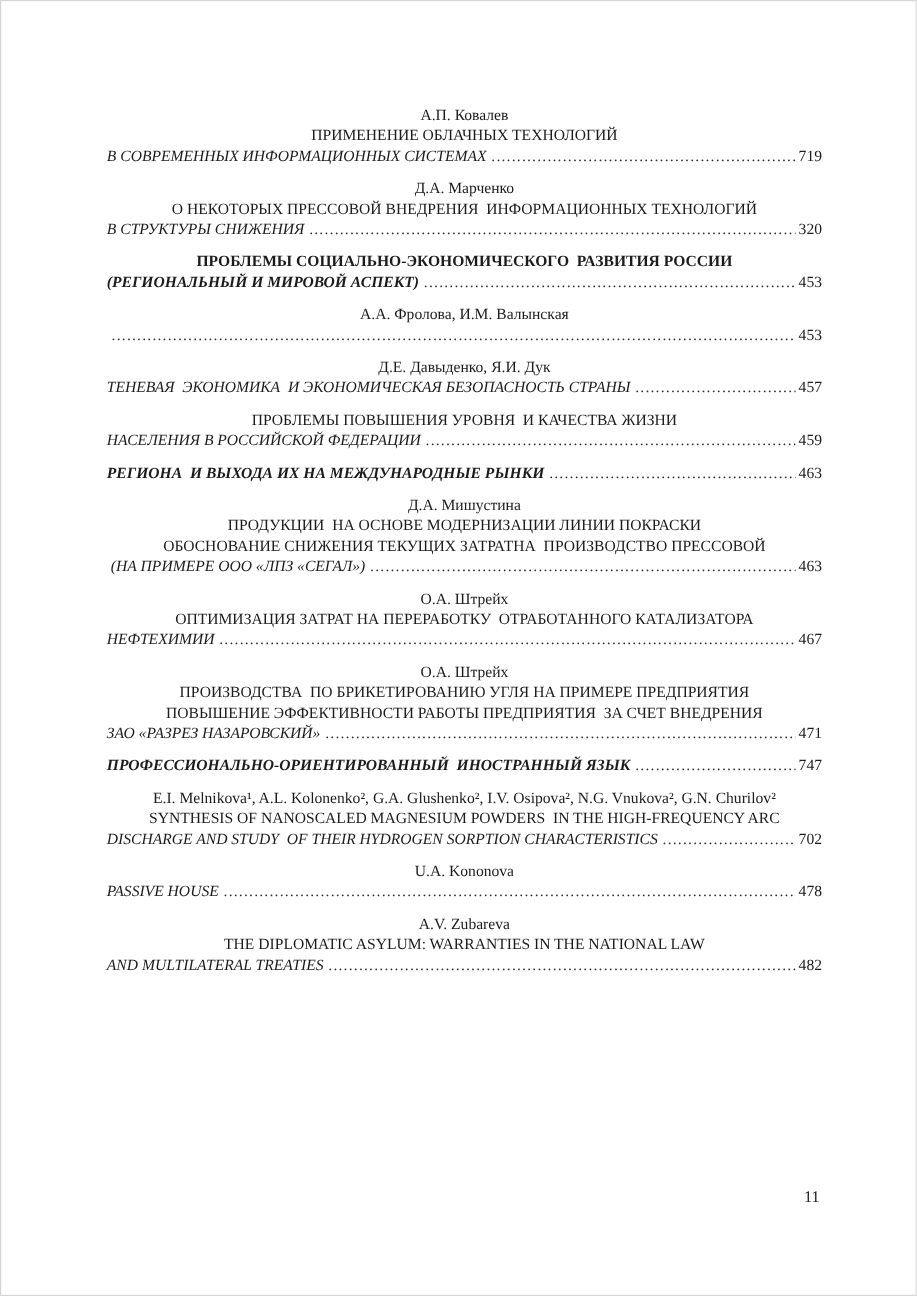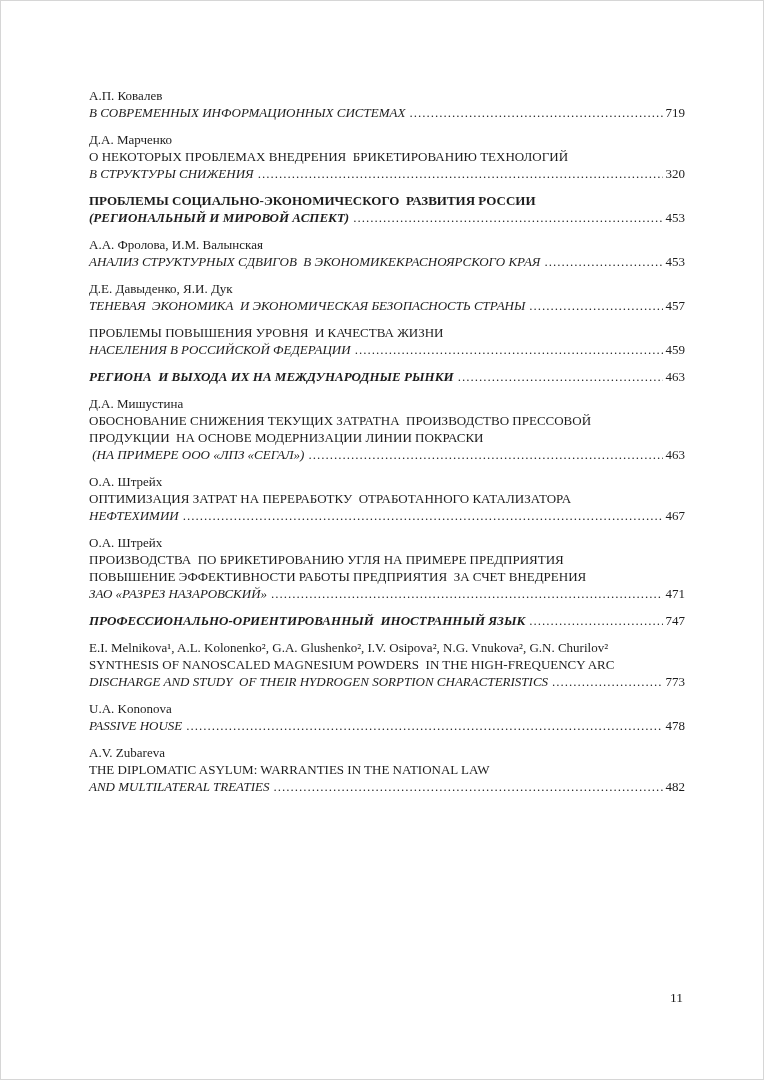--- a/index.html
+++ b/index.html
@@ -13,21 +13,21 @@
     overflow: hidden;
     font-family: "Liberation Serif", "DejaVu Serif", serif;
     color: #1c1c1c;
   }
   .content {
     position: absolute;
     left: 88px;
     top: 86px;
     width: 596px;
   }
-  .toc-block { margin: 0 0 10px 0; }
+  .toc-block { margin: 0 0 10px 0; text-align: center; }
   .toc-block .authors,
   .toc-block .line { font-size: 13px; line-height: 17px; white-space: pre; }
   .toc-row {
     display: flex;
     align-items: baseline;
     font-size: 13px;
     line-height: 17px;
   }
   .toc-row .t { white-space: pre; flex: 0 0 auto; font-style: italic; }
   .toc-row .leader {
@@ -53,47 +53,47 @@
     line-height: 17px;
   }
 </style>
 </head>
 <body>
 
 <div class="page">
   <div class="content">
       <div class="toc-block">
         <div class="authors">А.П. Ковалев</div>
+        <div class="line">ПРИМЕНЕНИЕ ОБЛАЧНЫХ ТЕХНОЛОГИЙ</div>
         <div class="toc-row">
           <span class="t">В СОВРЕМЕННЫХ ИНФОРМАЦИОННЫХ СИСТЕМАХ</span>
           <span class="leader"></span>
           <span class="pg">719</span>
         </div>
       </div>
       <div class="toc-block">
         <div class="authors">Д.А. Марченко</div>
-        <div class="line">О НЕКОТОРЫХ ПРОБЛЕМАХ ВНЕДРЕНИЯ  БРИКЕТИРОВАНИЮ ТЕХНОЛОГИЙ</div>
+        <div class="line">О НЕКОТОРЫХ ПРЕССОВОЙ ВНЕДРЕНИЯ  ИНФОРМАЦИОННЫХ ТЕХНОЛОГИЙ</div>
         <div class="toc-row">
           <span class="t">В СТРУКТУРЫ СНИЖЕНИЯ</span>
           <span class="leader"></span>
           <span class="pg">320</span>
         </div>
       </div>
       <div class="toc-block section">
         <div class="line">ПРОБЛЕМЫ СОЦИАЛЬНО-ЭКОНОМИЧЕСКОГО  РАЗВИТИЯ РОССИИ</div>
         <div class="toc-row">
           <span class="t">(РЕГИОНАЛЬНЫЙ И МИРОВОЙ АСПЕКТ)</span>
           <span class="leader"></span>
           <span class="pg">453</span>
         </div>
       </div>
       <div class="toc-block">
         <div class="authors">А.А. Фролова, И.М. Валынская</div>
         <div class="toc-row">
-          <span class="t">АНАЛИЗ СТРУКТУРНЫХ СДВИГОВ  В ЭКОНОМИКЕКРАСНОЯРСКОГО КРАЯ</span>
           <span class="leader"></span>
           <span class="pg">453</span>
         </div>
       </div>
       <div class="toc-block">
         <div class="authors">Д.Е. Давыденко, Я.И. Дук</div>
         <div class="toc-row">
           <span class="t">ТЕНЕВАЯ  ЭКОНОМИКА  И ЭКОНОМИЧЕСКАЯ БЕЗОПАСНОСТЬ СТРАНЫ</span>
           <span class="leader"></span>
           <span class="pg">457</span>
@@ -109,22 +109,22 @@
       </div>
       <div class="toc-block section">
         <div class="toc-row">
           <span class="t">РЕГИОНА  И ВЫХОДА ИХ НА МЕЖДУНАРОДНЫЕ РЫНКИ</span>
           <span class="leader"></span>
           <span class="pg">463</span>
         </div>
       </div>
       <div class="toc-block">
         <div class="authors">Д.А. Мишустина</div>
+        <div class="line">ПРОДУКЦИИ  НА ОСНОВЕ МОДЕРНИЗАЦИИ ЛИНИИ ПОКРАСКИ</div>
         <div class="line">ОБОСНОВАНИЕ СНИЖЕНИЯ ТЕКУЩИХ ЗАТРАТНА  ПРОИЗВОДСТВО ПРЕССОВОЙ</div>
-        <div class="line">ПРОДУКЦИИ  НА ОСНОВЕ МОДЕРНИЗАЦИИ ЛИНИИ ПОКРАСКИ</div>
         <div class="toc-row">
           <span class="t"> (НА ПРИМЕРЕ ООО «ЛПЗ «СЕГАЛ»)</span>
           <span class="leader"></span>
           <span class="pg">463</span>
         </div>
       </div>
       <div class="toc-block">
         <div class="authors">О.А. Штрейх</div>
         <div class="line">ОПТИМИЗАЦИЯ ЗАТРАТ НА ПЕРЕРАБОТКУ  ОТРАБОТАННОГО КАТАЛИЗАТОРА</div>
         <div class="toc-row">
@@ -149,21 +149,21 @@
           <span class="leader"></span>
           <span class="pg">747</span>
         </div>
       </div>
       <div class="toc-block">
         <div class="authors">E.I. Melnikova¹, A.L. Kolonenko², G.A. Glushenko², I.V. Osipova², N.G. Vnukova², G.N. Churilov²</div>
         <div class="line">SYNTHESIS OF NANOSCALED MAGNESIUM POWDERS  IN THE HIGH-FREQUENCY ARC</div>
         <div class="toc-row">
           <span class="t">DISCHARGE AND STUDY  OF THEIR HYDROGEN SORPTION CHARACTERISTICS</span>
           <span class="leader"></span>
-          <span class="pg">773</span>
+          <span class="pg">702</span>
         </div>
       </div>
       <div class="toc-block">
         <div class="authors">U.A. Kononova</div>
         <div class="toc-row">
           <span class="t">PASSIVE HOUSE</span>
           <span class="leader"></span>
           <span class="pg">478</span>
         </div>
       </div>

